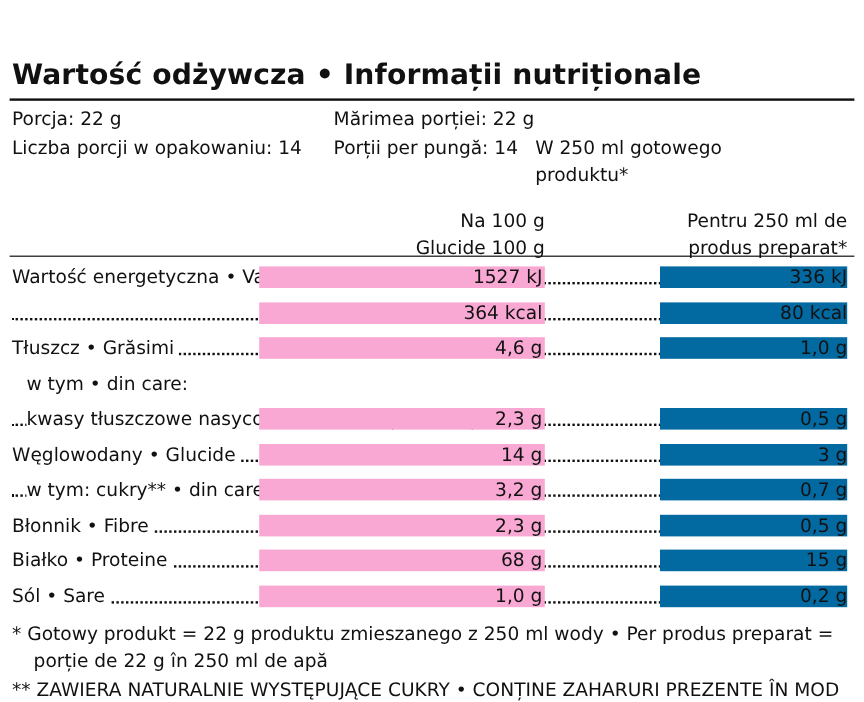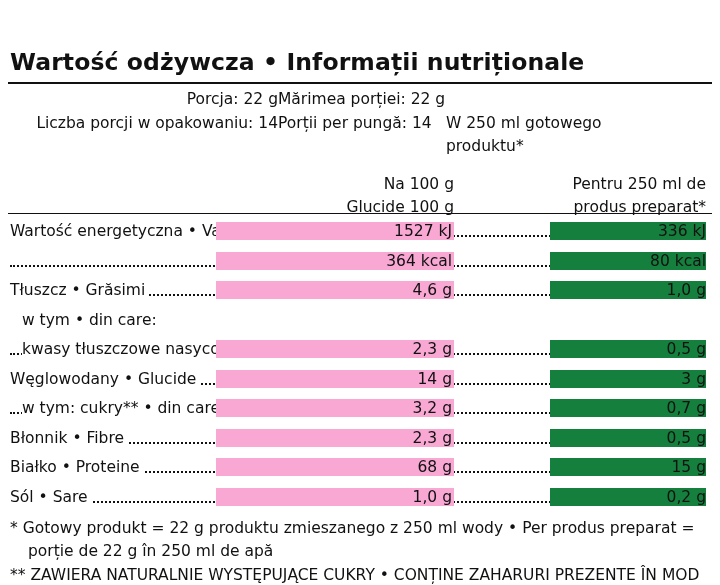--- a/index.html
+++ b/index.html
@@ -40,21 +40,21 @@
   .serving-block {
     position: relative;
     font-size: 15.5px;
     line-height: 1.52;
     margin-left: 2px;
   }
   .serving-row {
     display: flex;
     align-items: flex-start;
   }
-  .serv-pl { width: 268px; flex: 0 0 268px; text-align: right; }
+  .serv-pl { width: 268px; flex: 0 0 268px; }
   .serv-ro { flex: 0 0 auto; }
 
   .col-head-right {
     position: absolute;
     right: 6px;
     top: 24px;
     width: 260px;
     text-align: left;
     font-size: 15.5px;
     line-height: 1.5;
@@ -119,21 +119,21 @@
     padding-right: 2px;
     z-index: 2;
     white-space: nowrap;
   }
   .v2 {
     position: absolute;
     top: 4px;
     right: 6px;
     width: 150px;
     text-align: right;
-    background: #15803d;
+    background: #0369a1;
     padding-left: 6px;
     z-index: 2;
     white-space: nowrap;
   }
 
   .footnotes {
     margin-top: 4px;
     font-size: 15.5px;
     line-height: 1.45;
     margin-left: 2px;

